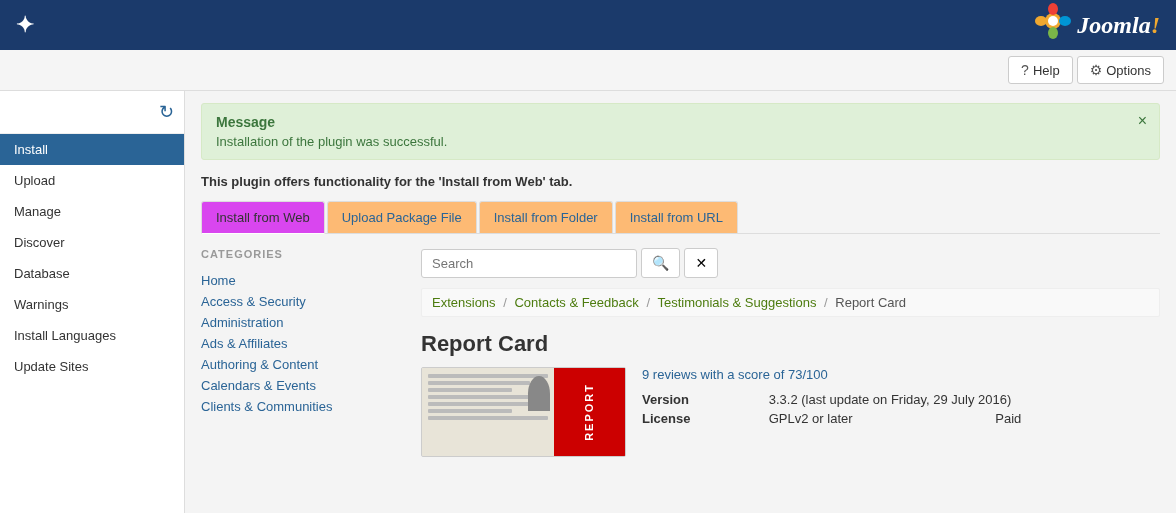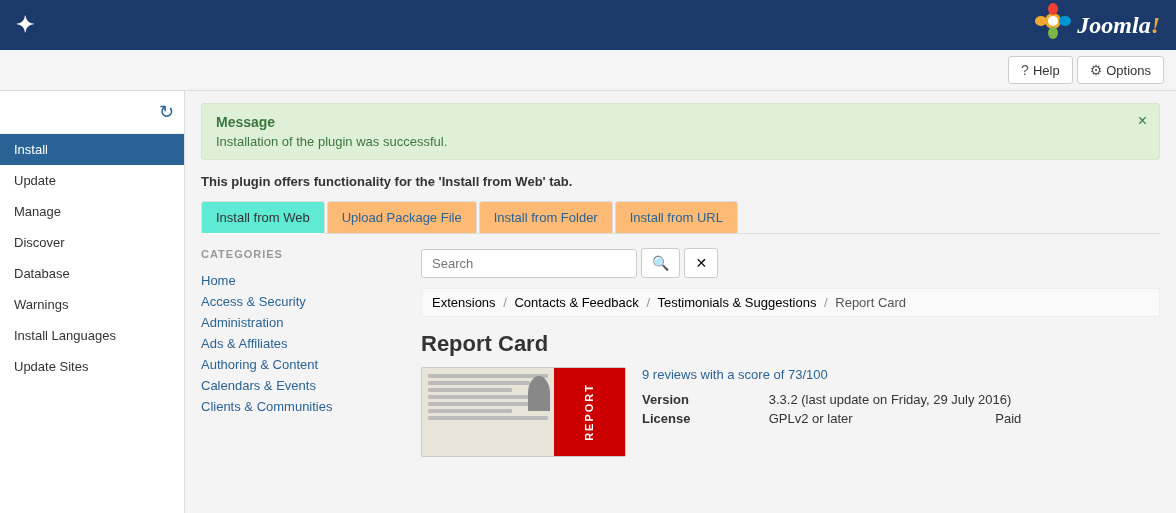--- a/index.html
+++ b/index.html
@@ -154,21 +154,21 @@
       border-bottom: none;
       border-radius: 3px 3px 0 0;
       cursor: pointer;
       font-size: 13px;
       color: #2a6496;
       background: #fdba74;
       margin-right: 2px;
       text-decoration: none;
     }
     .tab.active {
-      background: #5eead4;
+      background: #d946ef;
       color: #333;
       border-bottom: 1px solid #fff;
       margin-bottom: -1px;
       font-weight: normal;
     }
 
     
     .content-body {
       display: flex;
       gap: 0;
@@ -238,21 +238,21 @@
     .breadcrumb {
       font-size: 13px;
       color: #555;
       margin-bottom: 14px;
       background: #f9f9f9;
       padding: 6px 10px;
       border: 1px solid #eee;
       border-radius: 2px;
     }
     .breadcrumb a {
-      color: #000000;
+      color: #4d7c0f;
       text-decoration: none;
       cursor: pointer;
     }
     .breadcrumb .sep { color: #999; margin: 0 4px; }
 
     
     .ext-title {
       font-size: 22px;
       font-weight: bold;
       color: #333;
@@ -367,21 +367,21 @@
   </button>
 </div>
 
 <div class="main-layout">
 
   <div class="sidebar">
     <div class="sidebar-toggle">
       <span class="toggle-icon">↻</span>
     </div>
     <a class="sidebar-item active">Install</a>
-    <a class="sidebar-item">Update</a>
+    <a class="sidebar-item">Upload</a>
     <a class="sidebar-item">Manage</a>
     <a class="sidebar-item">Discover</a>
     <a class="sidebar-item">Database</a>
     <a class="sidebar-item">Warnings</a>
     <a class="sidebar-item">Install Languages</a>
     <a class="sidebar-item">Update Sites</a>
   </div>
 
   <div class="content">
 

